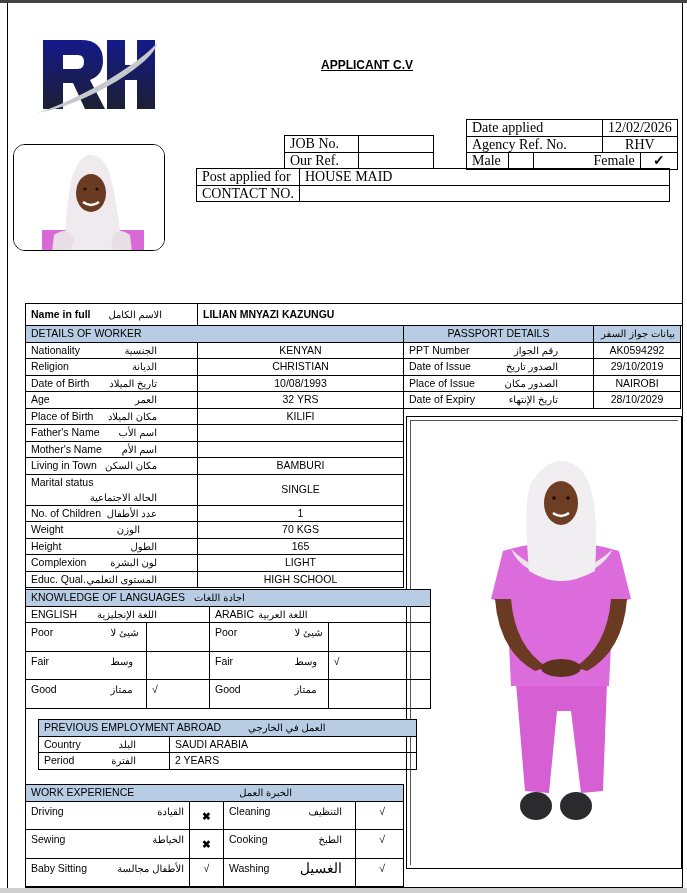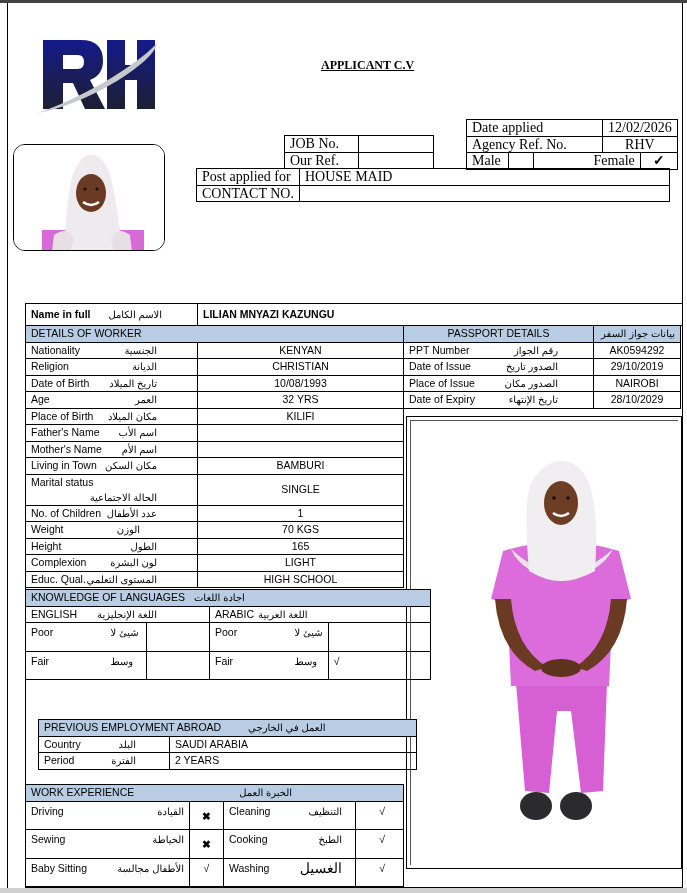--- a/index.html
+++ b/index.html
@@ -4,21 +4,21 @@
 <style>
   * { box-sizing: border-box; margin: 0; padding: 0; }
   html, body { width: 687px; height: 893px; overflow: hidden; background: #ffffff; }
   body { position: relative; font-family: "Liberation Sans", sans-serif; color: #000; }
   .page-top-bar { position: absolute; left: 0; top: 0; width: 687px; height: 3px; background: #444; }
   .page-left-line { position: absolute; left: 7px; top: 3px; width: 1px; height: 890px; background: #000; }
   .page-right-line { position: absolute; left: 682px; top: 3px; width: 1px; height: 890px; background: #000; }
   .page-bottom-bar { position: absolute; left: 0; top: 888px; width: 687px; height: 5px; background: #cfcfcf; }
 
   .abs { position: absolute; }
-  .serif { font-family: Liberation Serif, serif; }
+  .serif { font-family: Liberation Sans, sans-serif; }
 
   
   .logo { left: 33px; top: 35px; width: 128px; height: 84px; }
   .title { left: 321px; top: 58px; font-size: 12px; font-weight: bold; text-decoration: underline; }
 
   
   .photo-card { left: 13px; top: 144px; width: 152px; height: 107px; border: 1.5px solid #000; border-radius: 12px; overflow: hidden; background: #fff; }
 
   table { border-collapse: collapse; }
   td { border: 1px solid #000; padding: 0 5px; white-space: nowrap; overflow: hidden; }
@@ -293,20 +293,28 @@
     <td style="width:102px"></td>
   </tr>
   <tr class="tall">
     <td style="border-right:none">Fair</td>
     <td style="border-left:none;font-size:10px">وسط</td>
     <td></td>
     <td style="border-right:none">Fair</td>
     <td style="border-left:none;font-size:10px">وسط</td>
     <td>√</td>
   </tr>
+  <tr class="tall">
+    <td style="border-right:none">Good</td>
+    <td style="border-left:none;font-size:10px">ممتاز</td>
+    <td>√</td>
+    <td style="border-right:none">Good</td>
+    <td style="border-left:none;font-size:10px">ممتاز</td>
+    <td></td>
+  </tr>
 </tbody>
   </table>
 
 <table class="abs emp-table t-sans">
   <tbody>
       <tr class="hdr">
     <td colspan="2" style="width:378px">
       <span>PREVIOUS EMPLOYMENT ABROAD</span>
       <span style="margin-left:24px;font-size:10px">العمل في الخارجي</span>
     </td>

